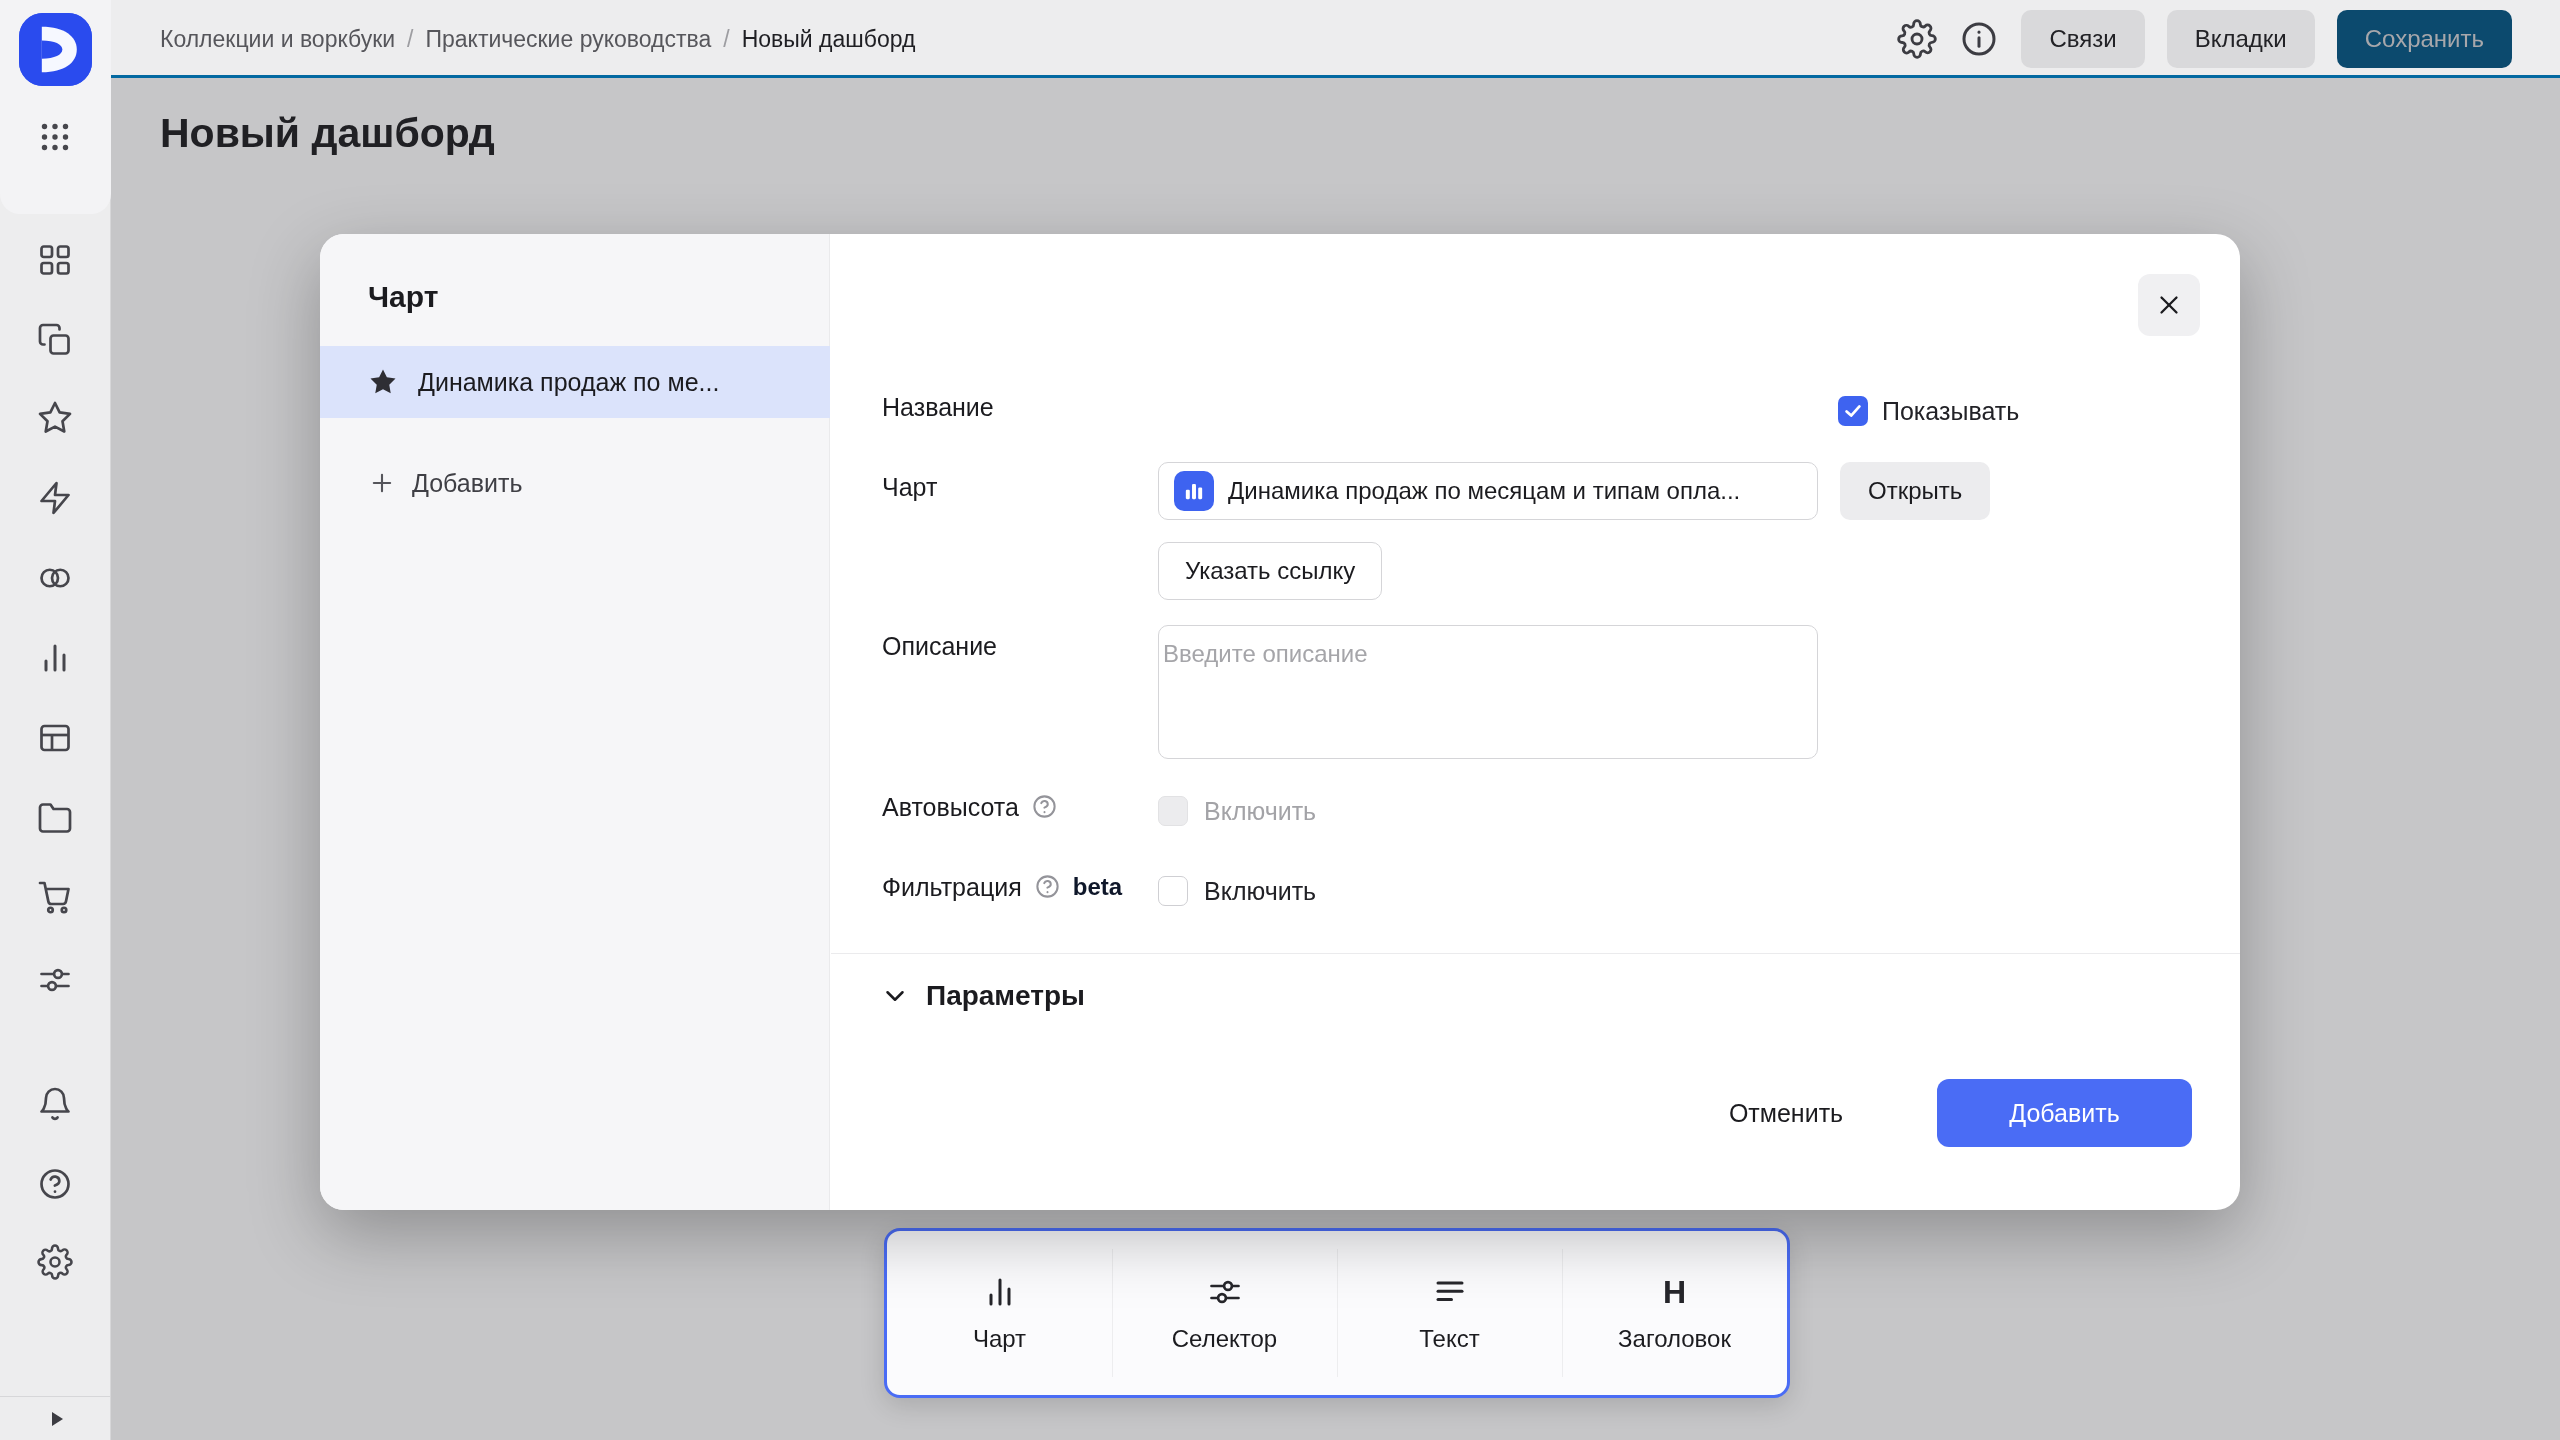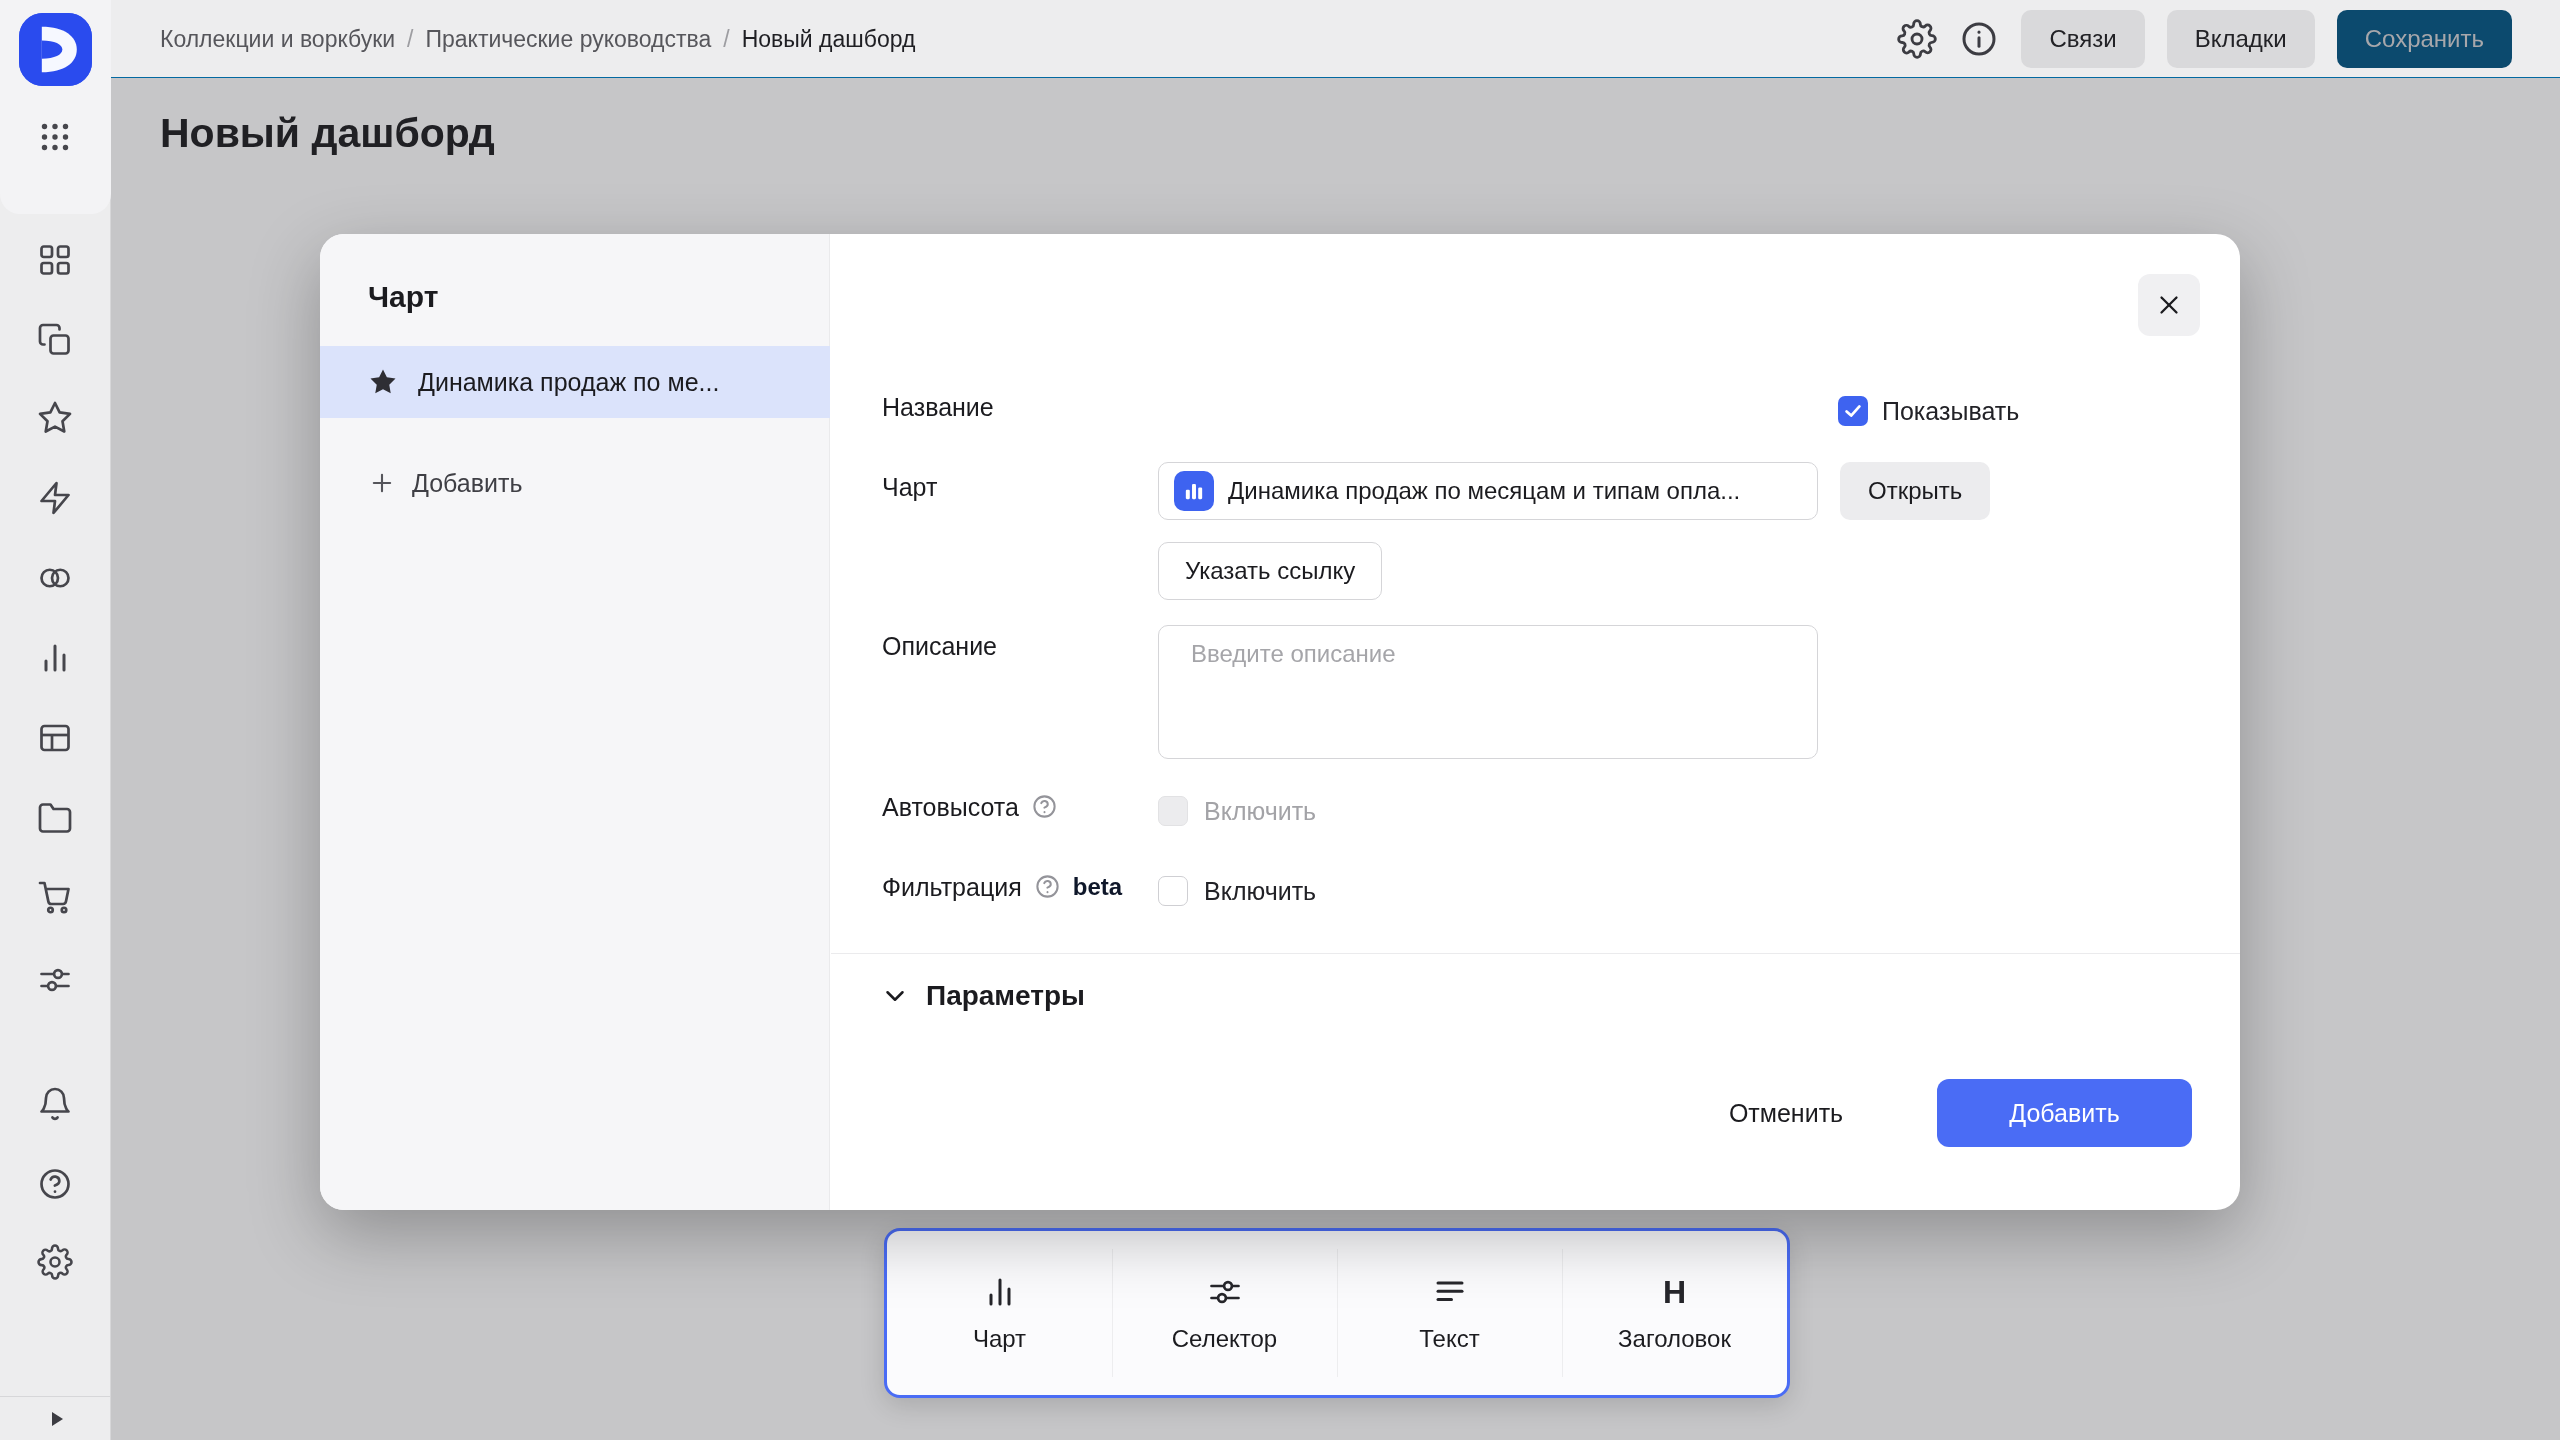--- a/index.html
+++ b/index.html
@@ -11,21 +11,21 @@
     overflow: hidden;
   }
   .app { position: relative; width: 2560px; height: 1440px; overflow: hidden; }
 
   svg { display: block; width: 100%; height: 100%; }
   .ic { display: inline-flex; flex: none; }
 
   
   .topbar {
     position: absolute; left: 0; top: 0; width: 2560px; height: 78px;
-    background: #ededee; border-bottom: 1px solid #0369a1; z-index: 2;
+    background: #ededee; border-bottom: 3px solid #0369a1; z-index: 2;
   }
   .breadcrumbs {
     position: absolute; left: 160px; top: 0; height: 78px;
     display: flex; align-items: center; gap: 12px; font-size: 23px;
   }
   .crumb { color: #56565b; cursor: pointer; white-space: nowrap; }
   .crumb.current { color: #1f1f23; }
   .sep { color: #9d9da1; }
   .topbar-right {
     position: absolute; right: 48px; top: 0; height: 78px;
@@ -109,21 +109,21 @@
 
   .text-input {
     position: absolute; left: 838px; width: 660px; height: 58px;
     border: 1.5px solid #d5d5d8; border-radius: 10px; background: #fff;
     font-family: inherit; font-size: 24px; color: #1b1b1f; padding: 0 18px; outline: none;
   }
   .text-input::placeholder, textarea::placeholder { color: #a5a5a9; }
   textarea.text-area {
     position: absolute; left: 838px; top: 391px; width: 660px; height: 134px;
     border: 1.5px solid #d5d5d8; border-radius: 10px; background: #fff;
-    font-family: inherit; font-size: 24px; color: #1b1b1f; padding: 14px 32px;
+    font-family: inherit; font-size: 24px; color: #1b1b1f; padding: 14px 4px;
     resize: none; outline: none;
   }
 
   .chk {
     position: absolute; width: 30px; height: 30px; border-radius: 7px; cursor: pointer;
     display: flex; align-items: center; justify-content: center;
   }
   .chk.checked { background: #3e63f0; }
   .chk.checked .ic { width: 22px; height: 22px; color: #fff; }
   .chk.unchecked { background: #fff; border: 1.5px solid #cfcfd3; }

